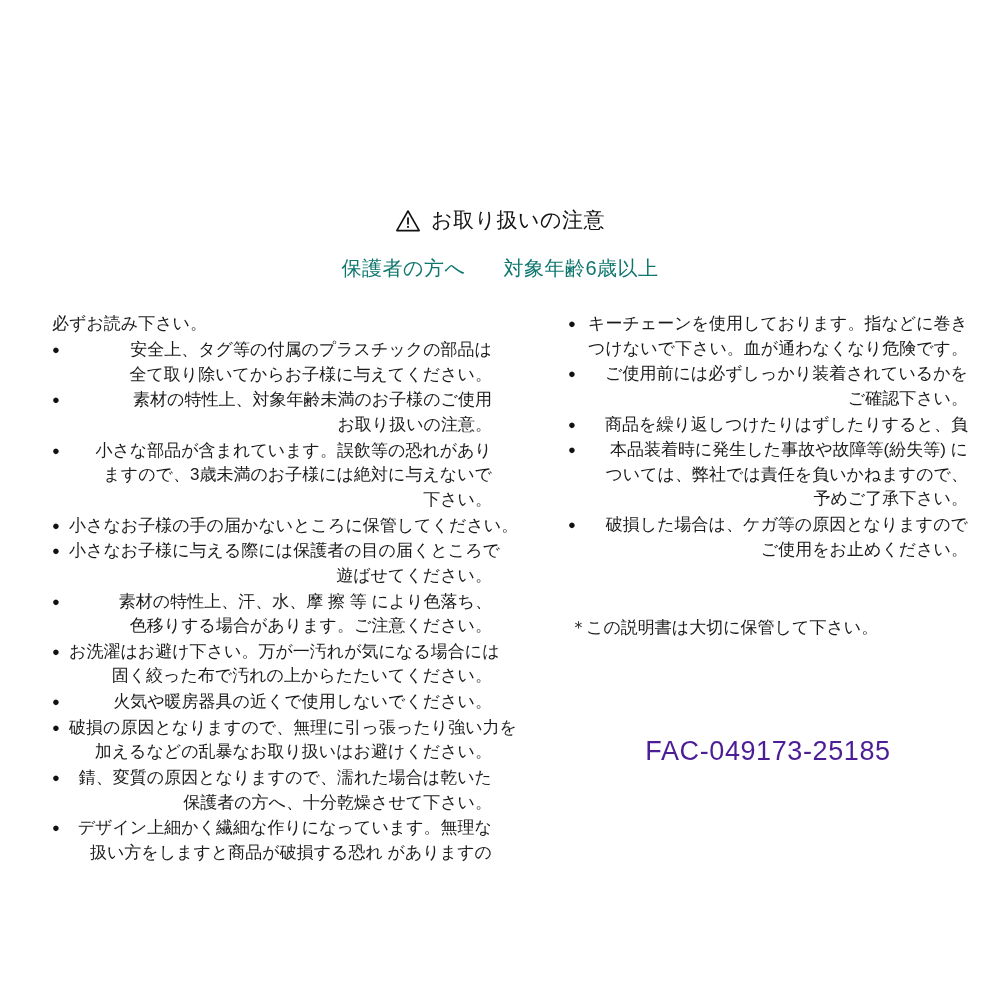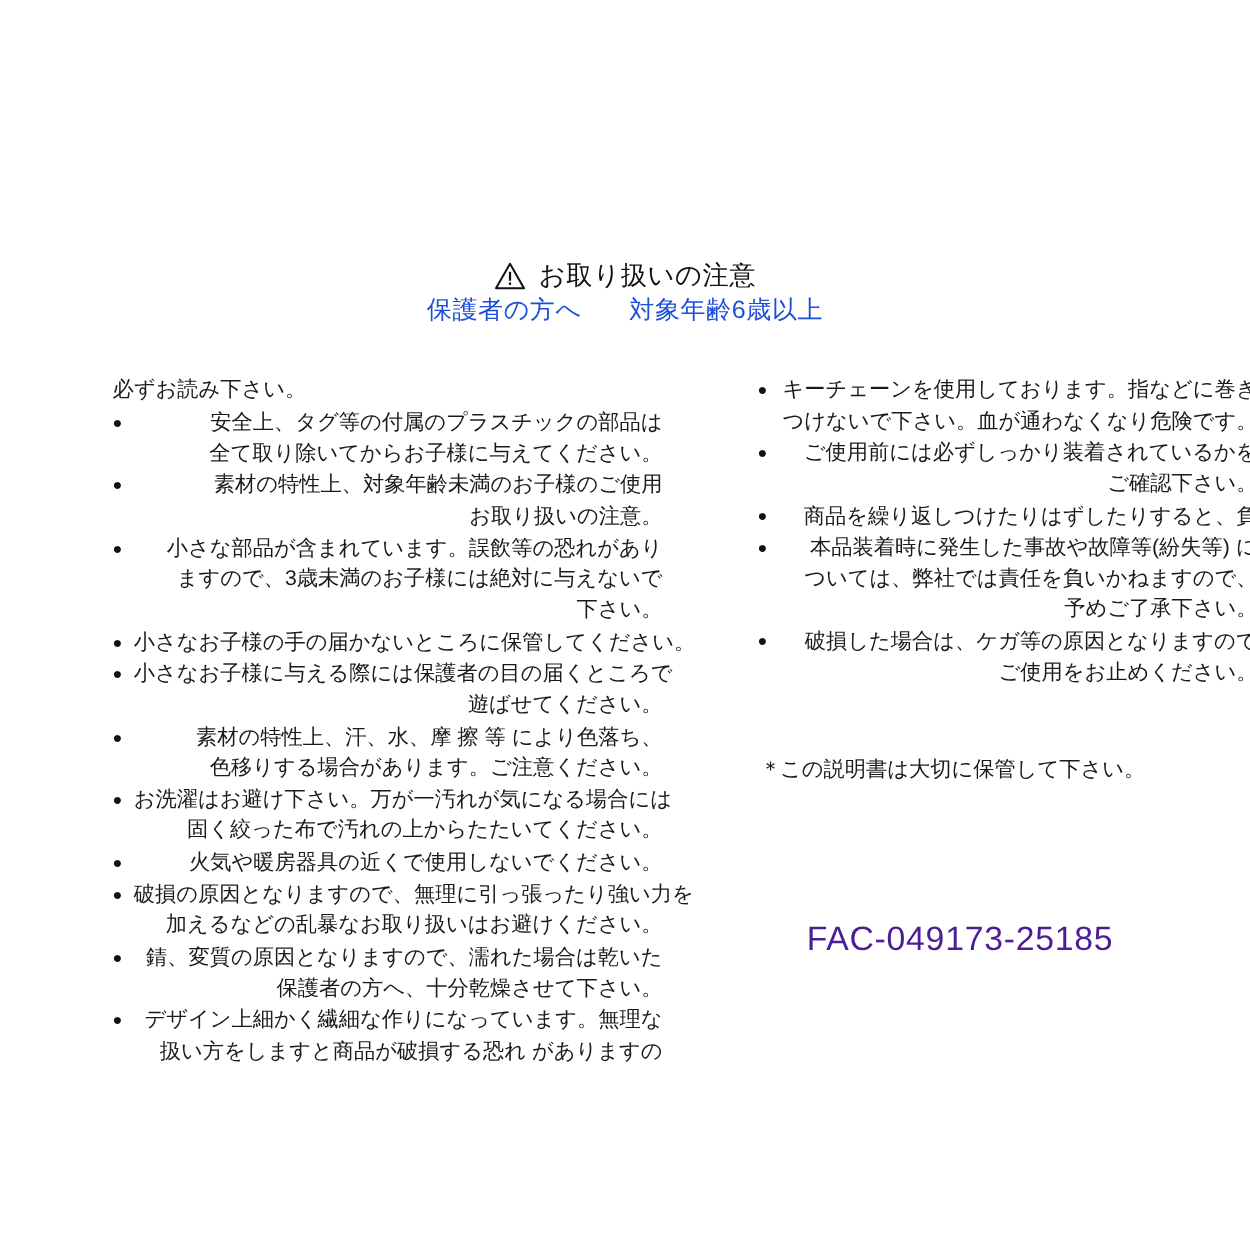--- a/index.html
+++ b/index.html
@@ -42,40 +42,40 @@
     height: 24px;
     position: relative;
     top: 1px;
   }
   .title-text {
     font-size: 21px;
     letter-spacing: 0.5px;
     color: #111;
   }
   .subtitle-row {
+    margin-top: 21px;
     font-size: 20px;
     letter-spacing: 0.5px;
-    color: #1d4ed8;
+    color: #0f766e;
   }
   .subtitle-gap {
     display: inline-block;
     width: 26px;
   }
 
   
   .columns {
     position: absolute;
     top: 296px;
     left: 0;
     width: 1000px;
   }
   .col {
     position: absolute;
-    top: 4px;
-    margin-left: 38px;
+    top: 16px;
   }
   .col-left {
     left: 52px;
     width: 440px;
   }
   .col-right {
     left: 568px;
     width: 400px;
   }
 

